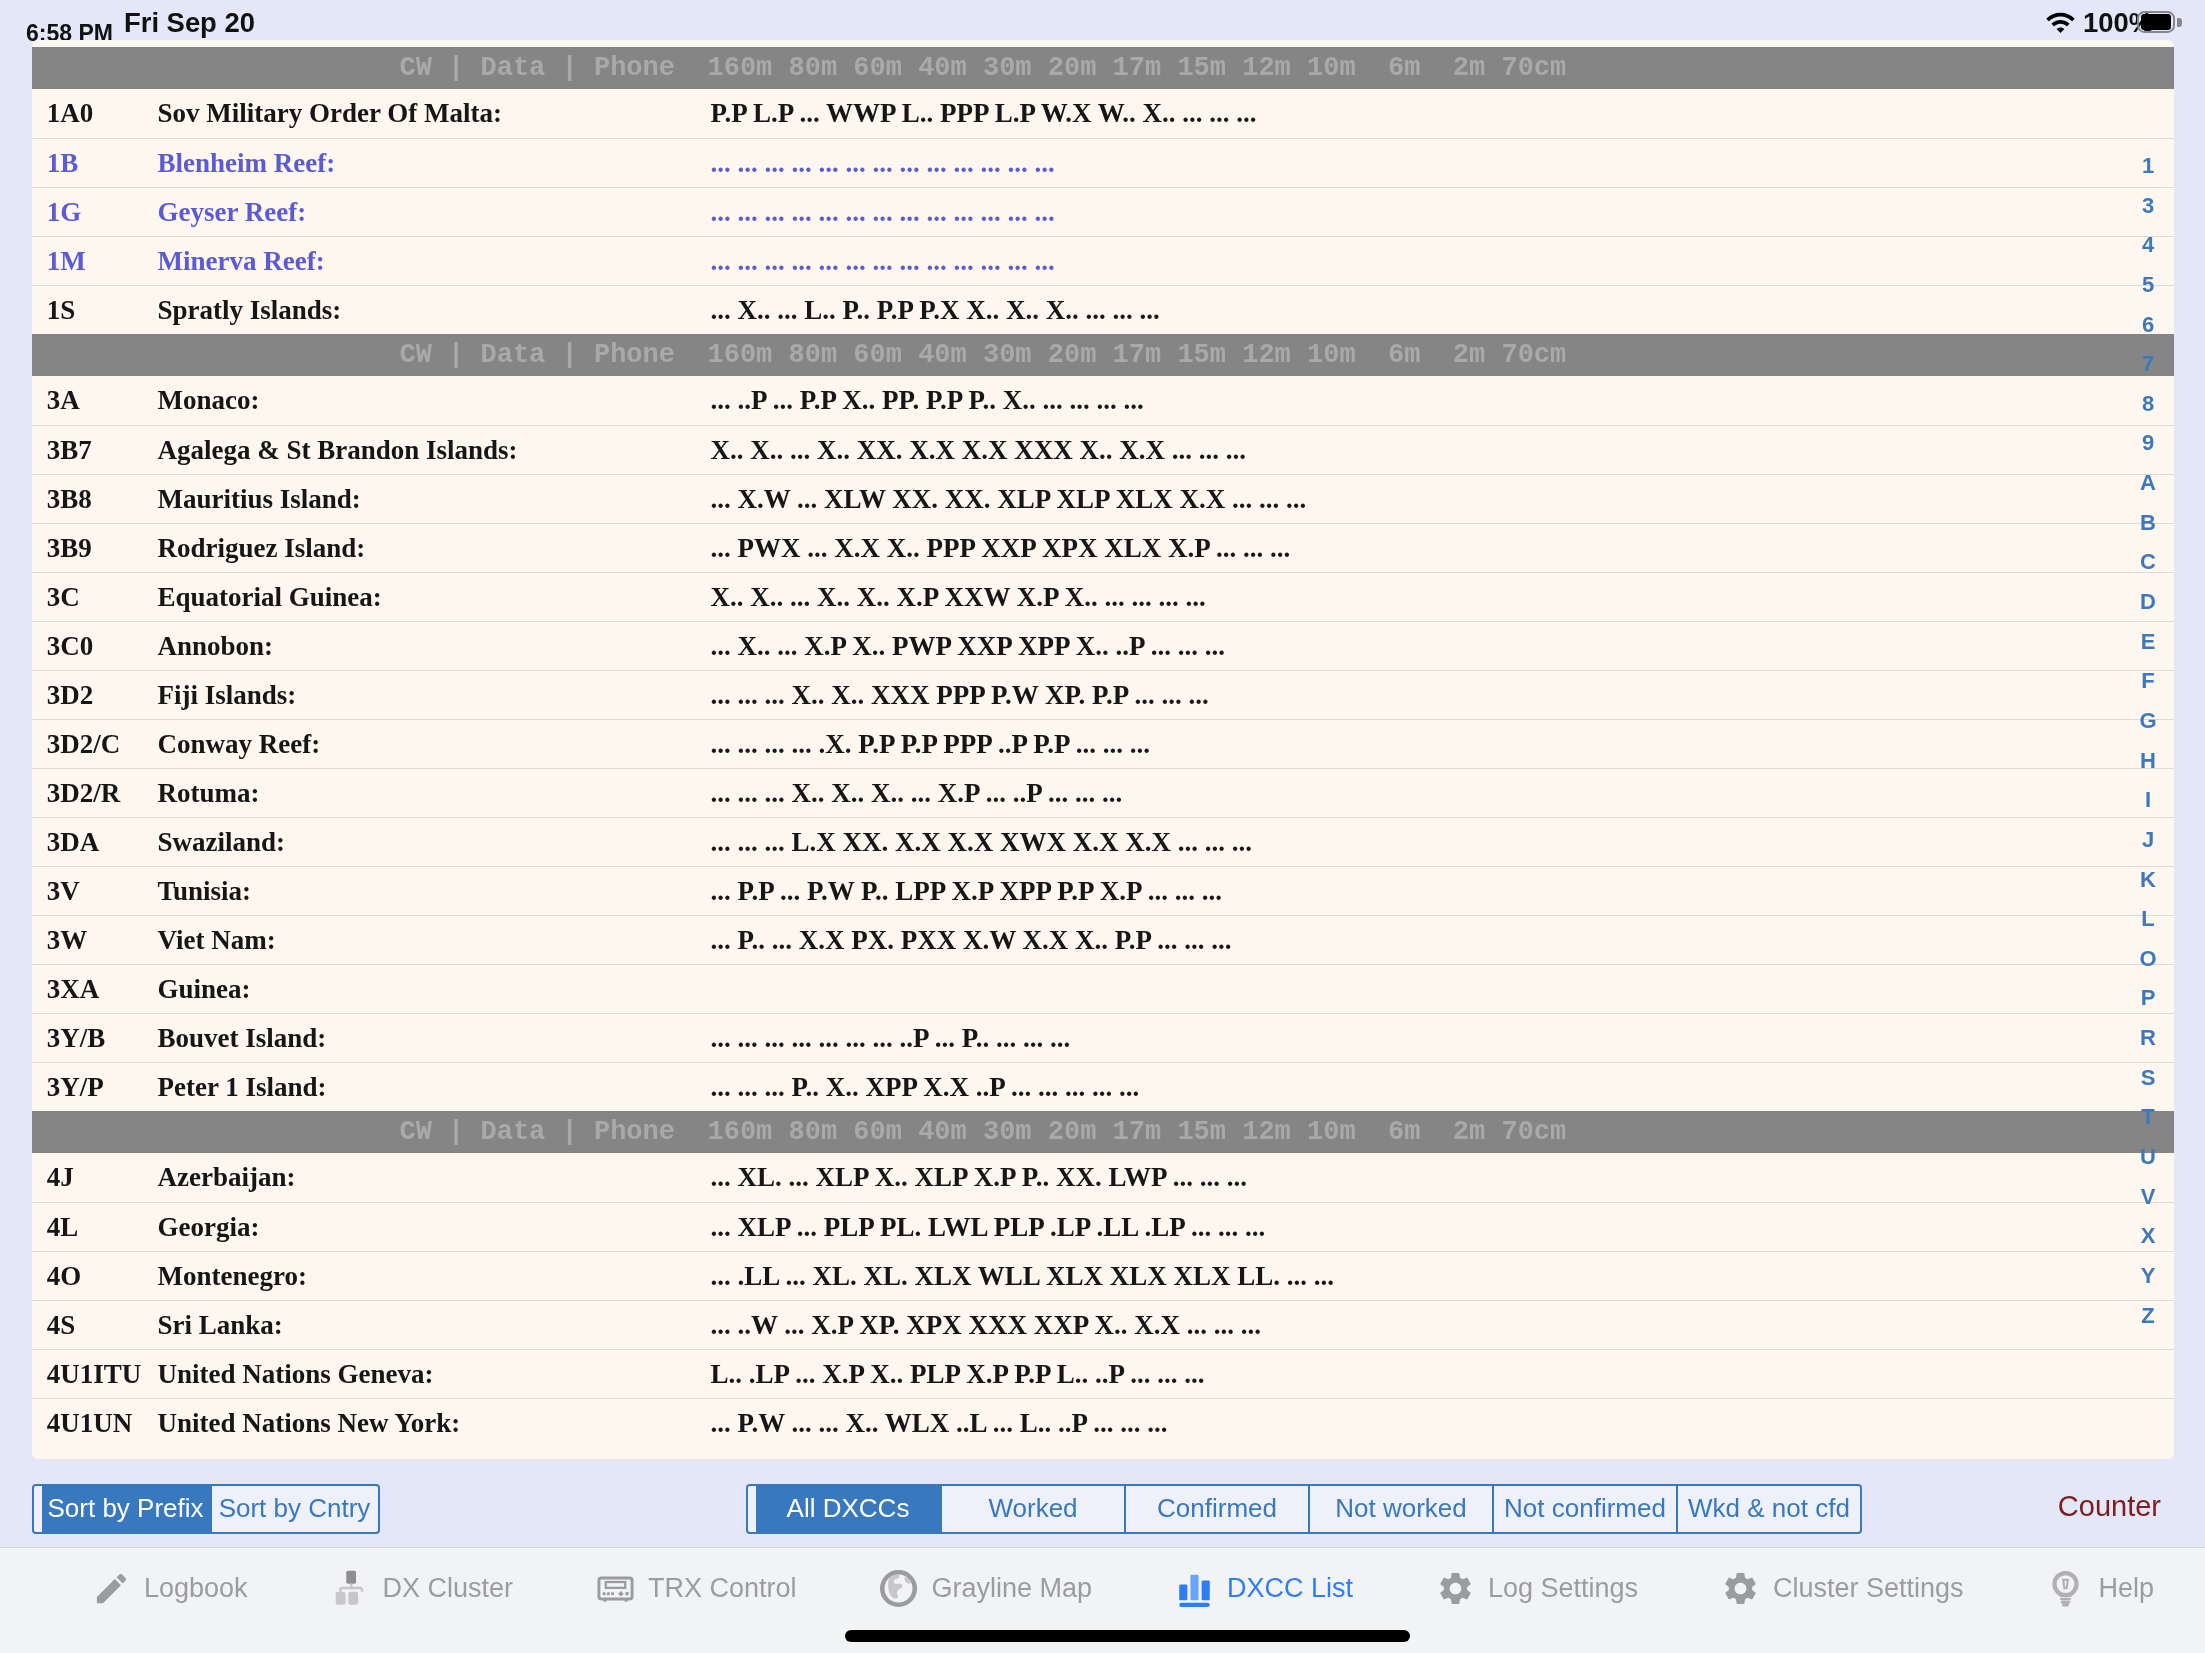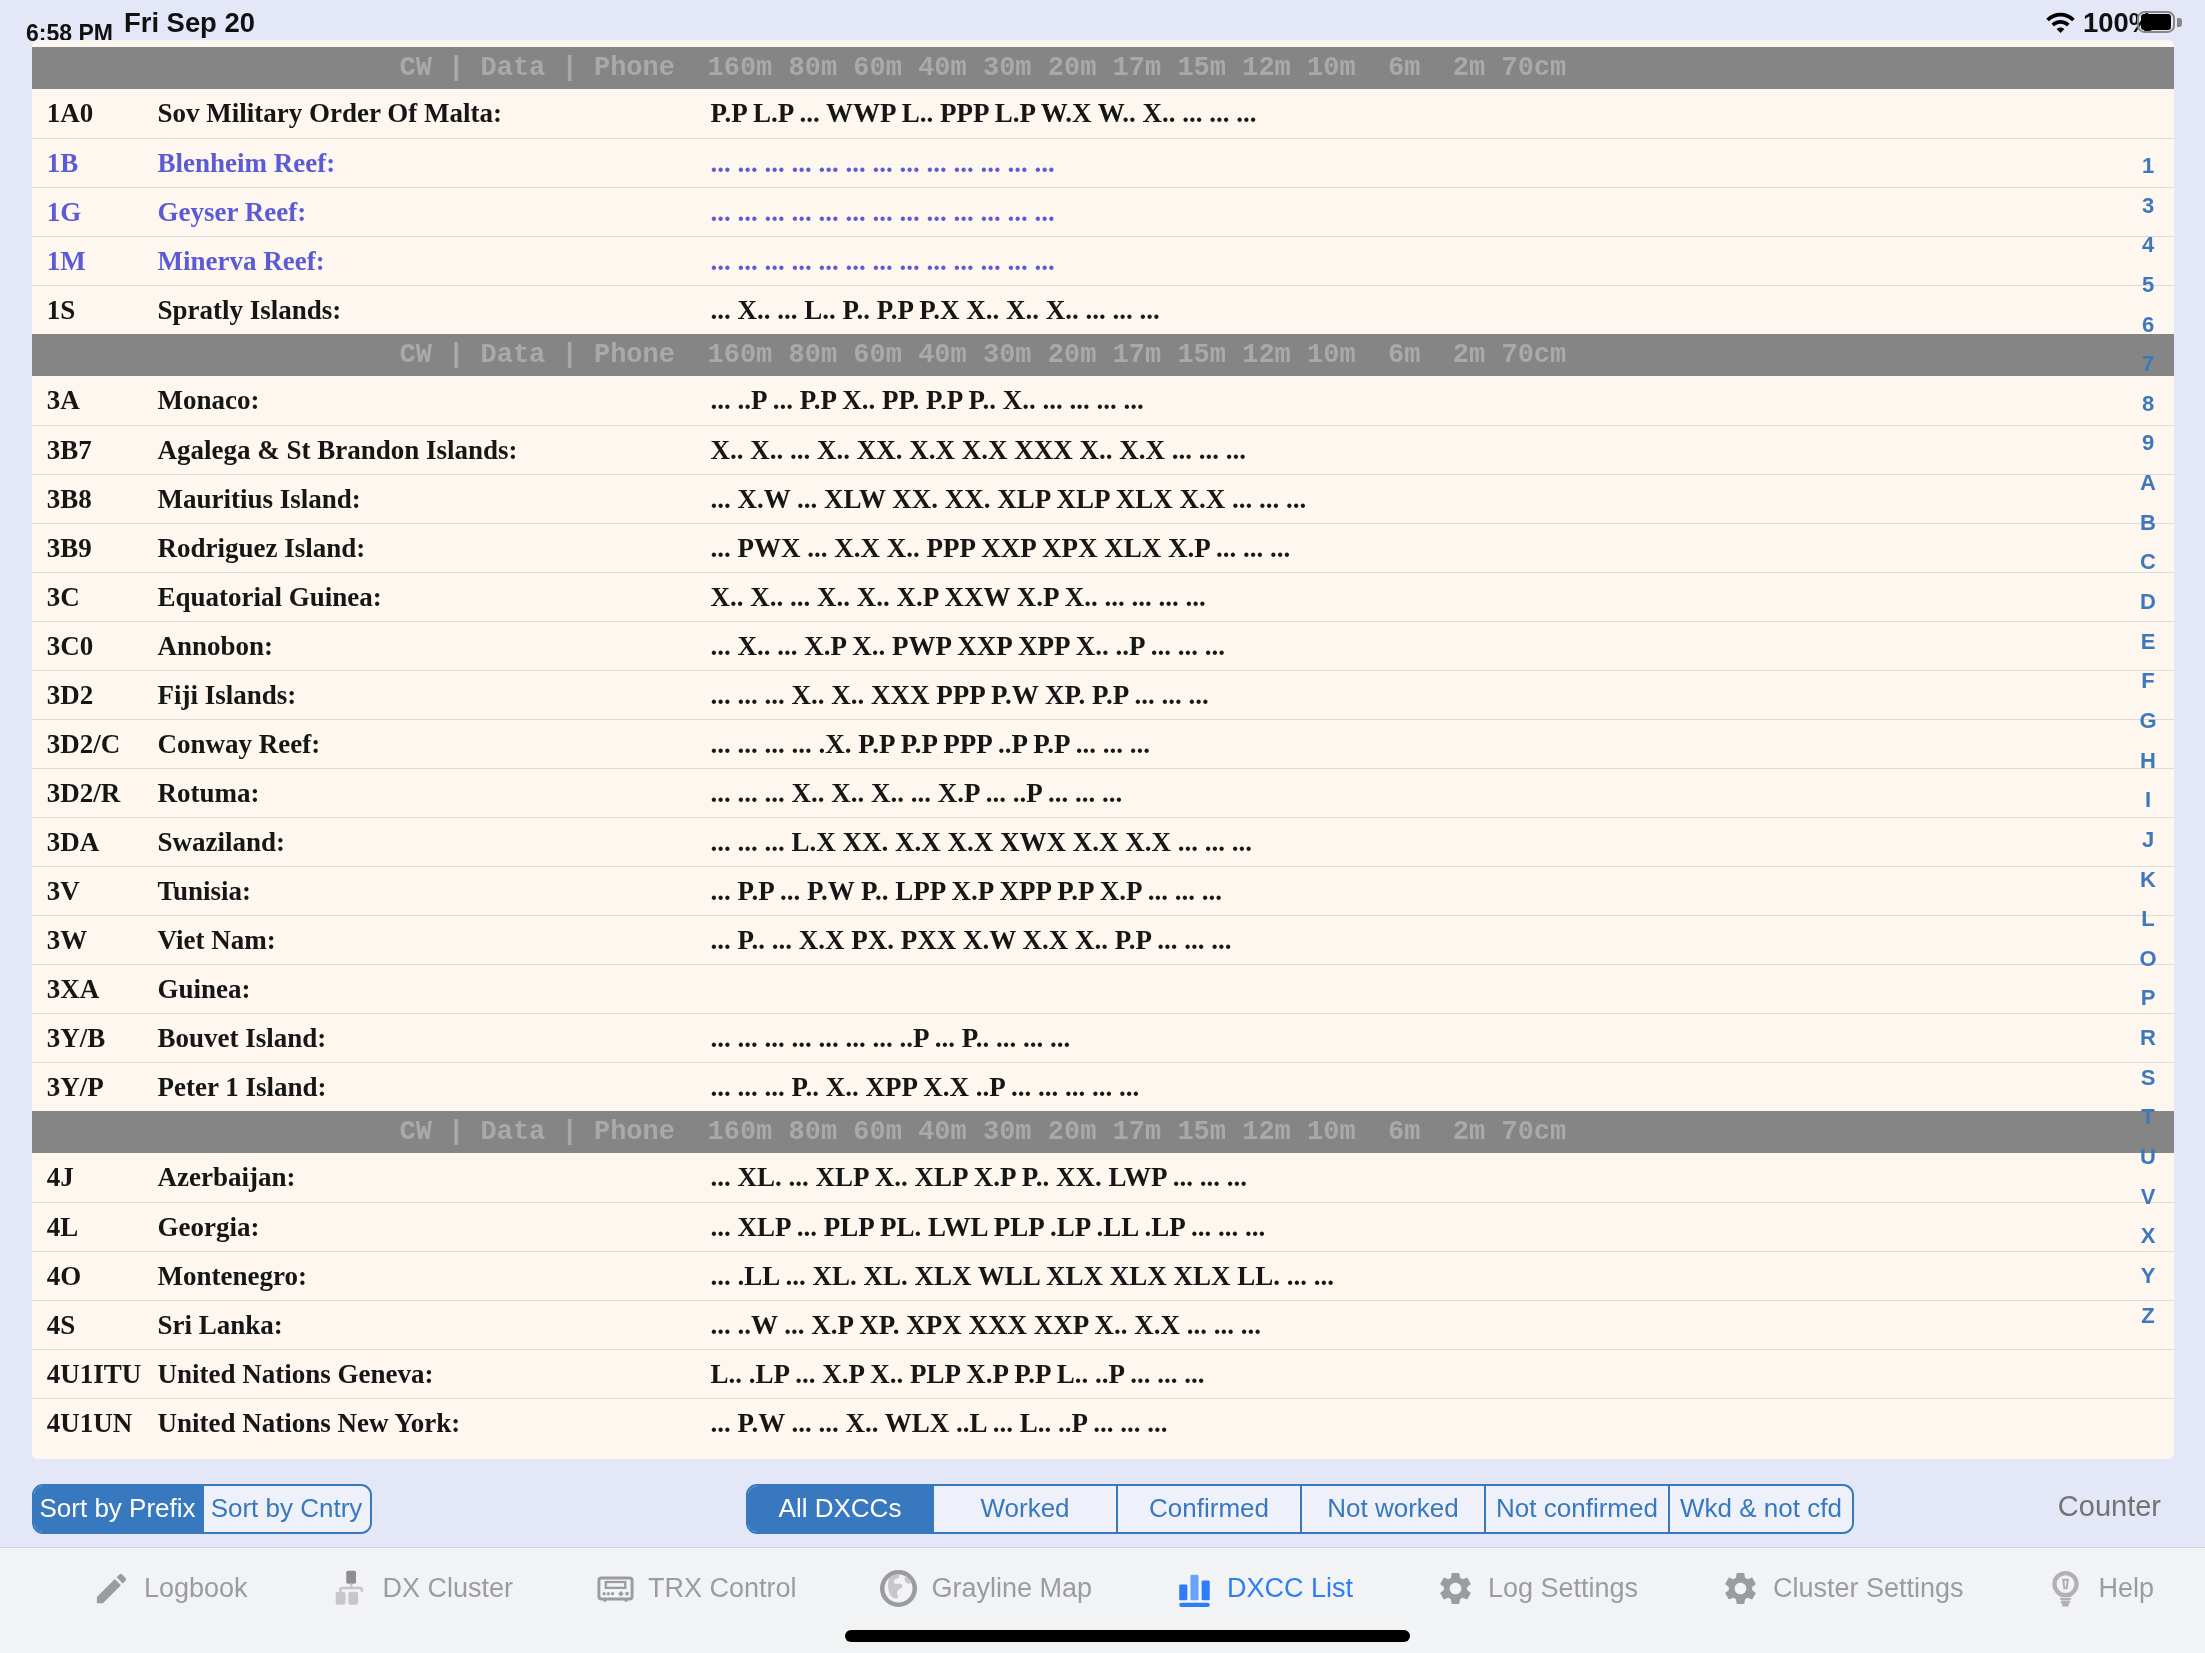--- a/index.html
+++ b/index.html
@@ -53,35 +53,36 @@
   .alpha-index {
     position: absolute; left: 2128px; top: 155px; width: 40px; height: 1172px;
     display: flex; flex-direction: column; justify-content: space-between; align-items: center;
     z-index: 5;
   }
   .alpha-index span { font-size: 22px; font-weight: 700; color: #3D78BE; line-height: 1; }
 
   
   .seg-control {
     position: absolute; top: 1484px; height: 50px; display: flex;
-    border: 2.4px solid #3878BE; border-radius: 11px; overflow: hidden;
+    border: 2.4px solid #3878BE; border-radius: 4px; overflow: hidden;
     background: #EEF1F9;
+    padding-left: 8px;
   }
   .sort-control { left: 31.5px; }
   .filter-control { left: 746px; }
   .seg {
     text-align: center; line-height: 45px; font-size: 26px; color: #3878BE;
     cursor: default;
   }
   .sort-control .seg { width: 168px; }
   .filter-control .seg { width: 184px; }
   .seg + .seg { border-left: 2.4px solid #3878BE; }
   .seg.active { background: #3878BE; color: #FFFFFF; }
   .counter {
-    position: absolute; right: 44px; top: 1490px; font-size: 29px; color: #737373;
+    position: absolute; right: 44px; top: 1490px; font-size: 29px; color: #7f1d1d;
   }
 
   
   .tab-bar {
     position: absolute; left: 0; top: 1547px; width: 2205px; height: 106px;
     background: #F2F3F5; border-top: 1.6px solid #D4D4D8;
     display: flex; justify-content: space-between; align-items: flex-start;
     padding: 21px 51px 0 92px;
   }
   .tab-item { display: flex; align-items: center; gap: 13px; color: #9B9CA1; font-size: 27px; }

